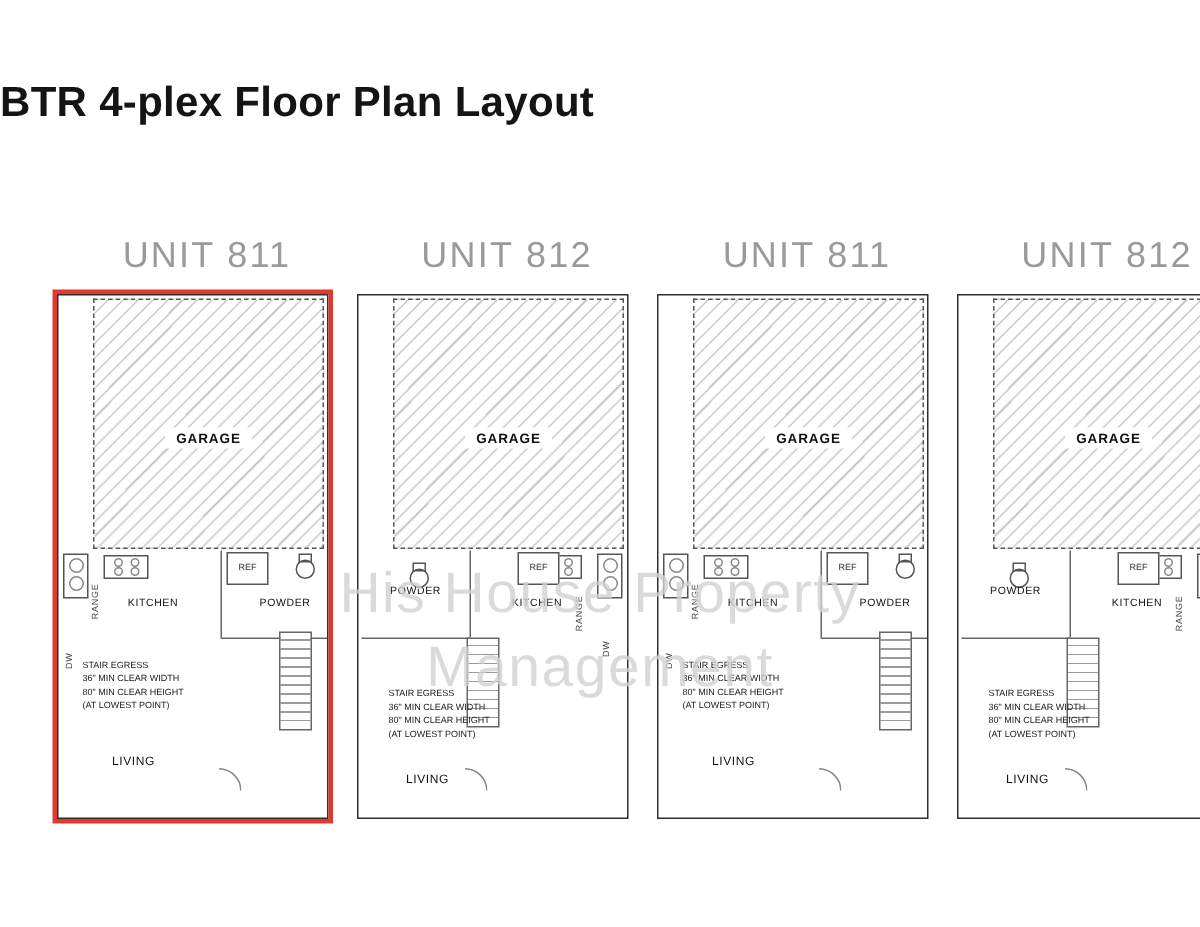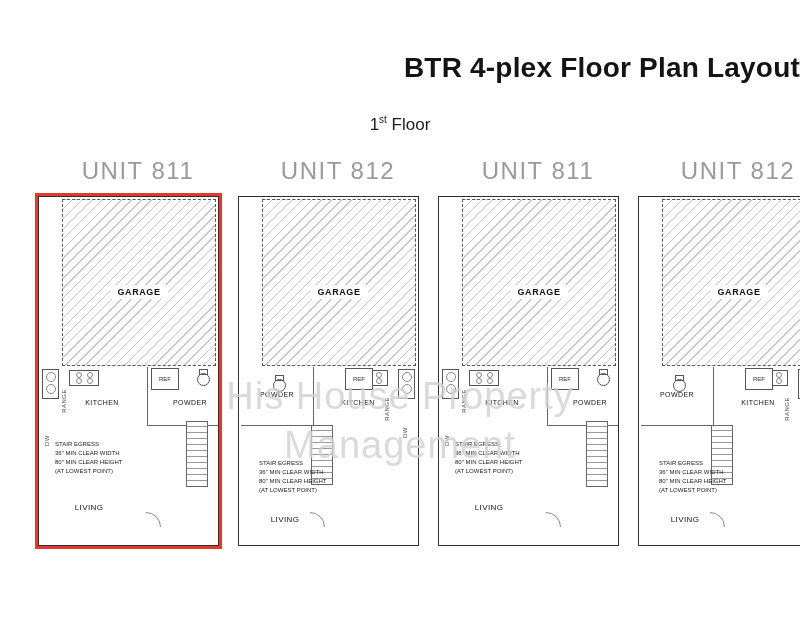--- a/index.html
+++ b/index.html
@@ -1,19 +1,19 @@
 <!DOCTYPE html>
 <html><head>
 <meta charset="utf-8">
 <style>
   html,body { margin:0; padding:0; background:#ffffff; }
   .page { position:relative; width:800px; height:618px; background:#fff; overflow:hidden;
           font-family:"Liberation Sans", sans-serif; outline:1px solid #ececec; }
 
-  .title { position:absolute; top:52px; left:0; width:100%; text-align:right;
+  .title { position:absolute; top:52px; left:0; width:100%; text-align:left;
            font-size:28px; font-weight:800; color:#141414; letter-spacing:0.2px; }
   .subtitle { position:absolute; top:114px; left:0; width:100%; text-align:center;
               font-size:17px; color:#1c1c1c; }
   .subtitle sup { font-size:10px; }
 
   .units-row { position:absolute; left:38px; top:146px; display:flex; }
   .unit-col { width:200px; position:relative; }
   .unit-title { height:50px; display:flex; align-items:center; justify-content:center;
                 font-size:24px; color:#9a9a9a; letter-spacing:1.5px; }
 
@@ -85,23 +85,20 @@
                color:#d2d2d2; opacity:0.8; font-size:38px; letter-spacing:1px; line-height:1.3;
                pointer-events:none; }
 </style>
 </head>
 <body>
 
 <div class="page">
 
   <div class="title">BTR 4-plex Floor Plan Layout</div>
 
-  <div class="subtitle">
-    <span>1</span><sup>st</sup><span> Floor</span>
-  </div>
 
   <div class="watermark">
     <div>His House Property</div>
     <div>Management</div>
   </div>
 
   <div class="units-row">
 
     <div class="unit-col">
       <div class="unit-title">UNIT 811</div>

